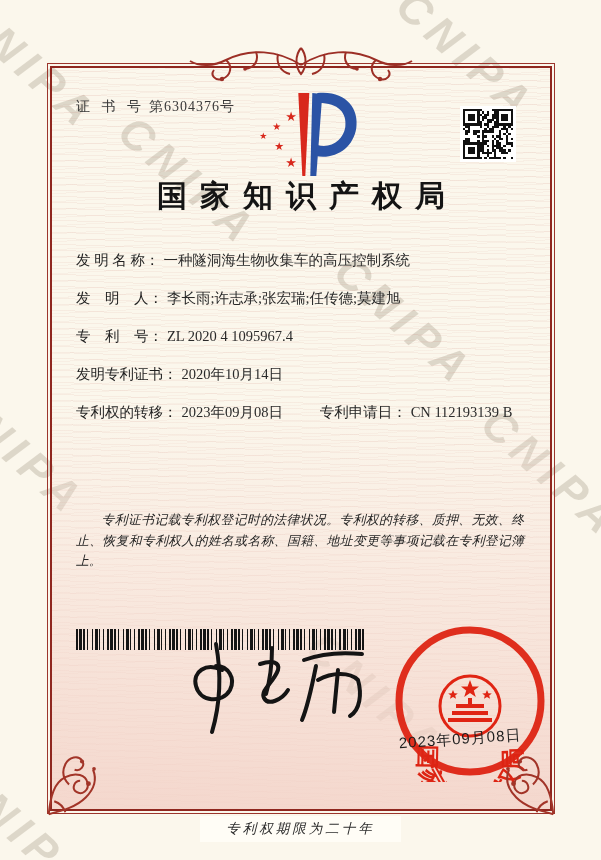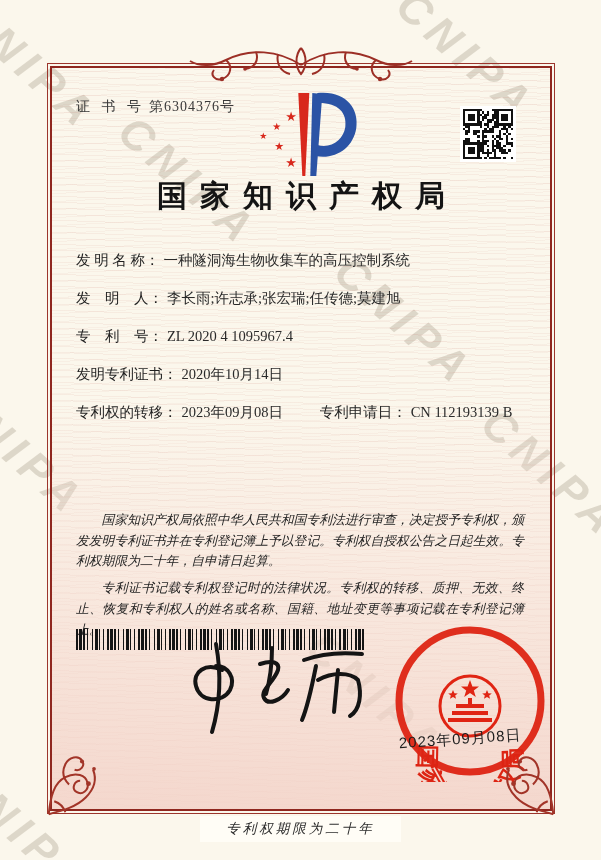--- a/index.html
+++ b/index.html
@@ -616,21 +616,20 @@
         <span class="grp1">
           <span class="f-label">专利权的转移</span><span class="f-colon">：</span><span class="f-value">2023年09月08日</span>
         </span>
         <span class="grp2">
           <span class="f-label">专利申请日</span><span class="f-colon">：</span><span class="f-value">CN 112193139 B</span>
         </span>
       </div>
     </div>
 
     <div class="paras">
-      <p>国家知识产权局依照中华人民共和国专利法进行审查，决定授予专利权，颁发发明专利证书并在专利登记簿上予以登记。专利权自授权公告之日起生效。专利权期限为二十年，自申请日起算。</p>
       <p>专利证书记载专利权登记时的法律状况。专利权的转移、质押、无效、终止、恢复和专利权人的姓名或名称、国籍、地址变更等事项记载在专利登记簿上。</p>
     </div>
 
     <div class="barcode"></div>
 
 
     <svg class="signature" width="210" height="100" viewBox="0 0 210 100">
       <g fill="none" stroke="#141414" stroke-width="4" stroke-linecap="round" stroke-linejoin="round">
         <path d="M46,34 C30,26 16,36 20,50 C24,66 46,68 54,54 C60,42 52,30 40,30"></path>
         <path d="M40,8 C44,30 46,62 36,96"></path>

